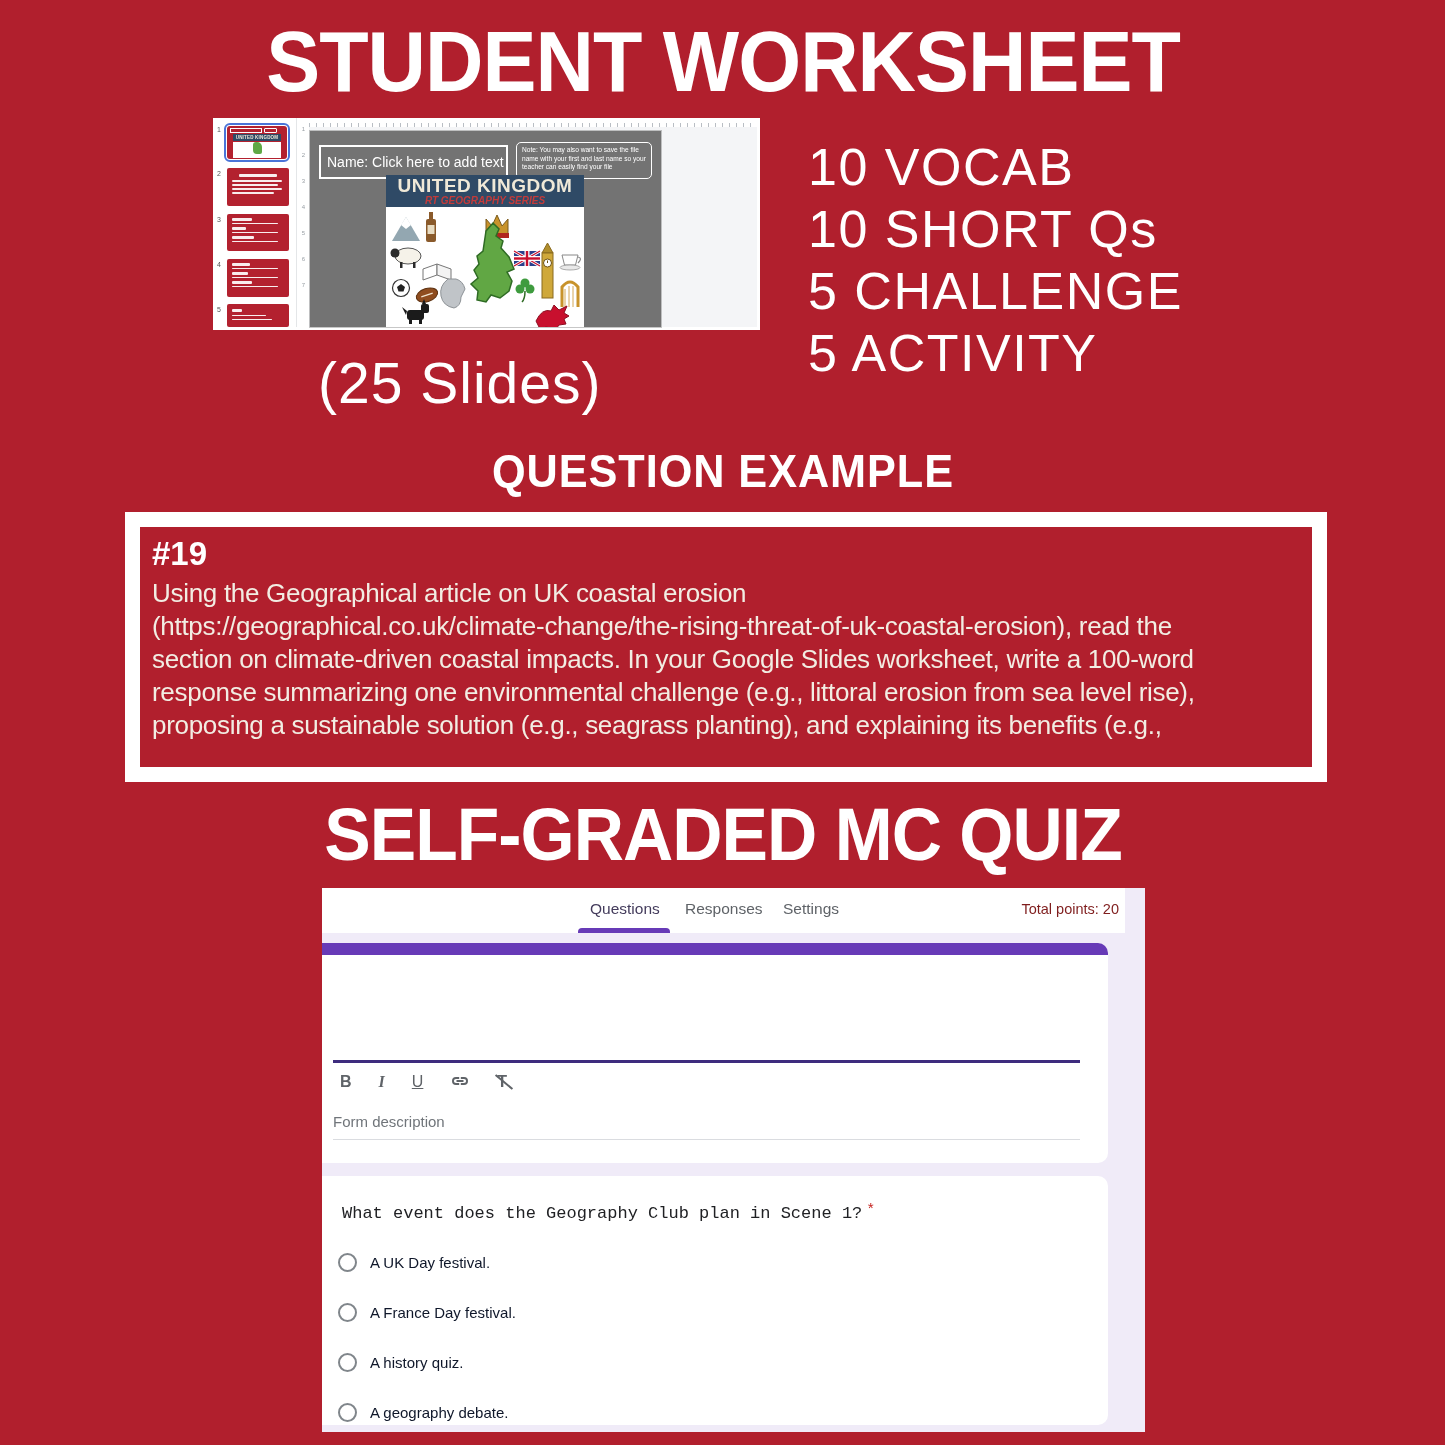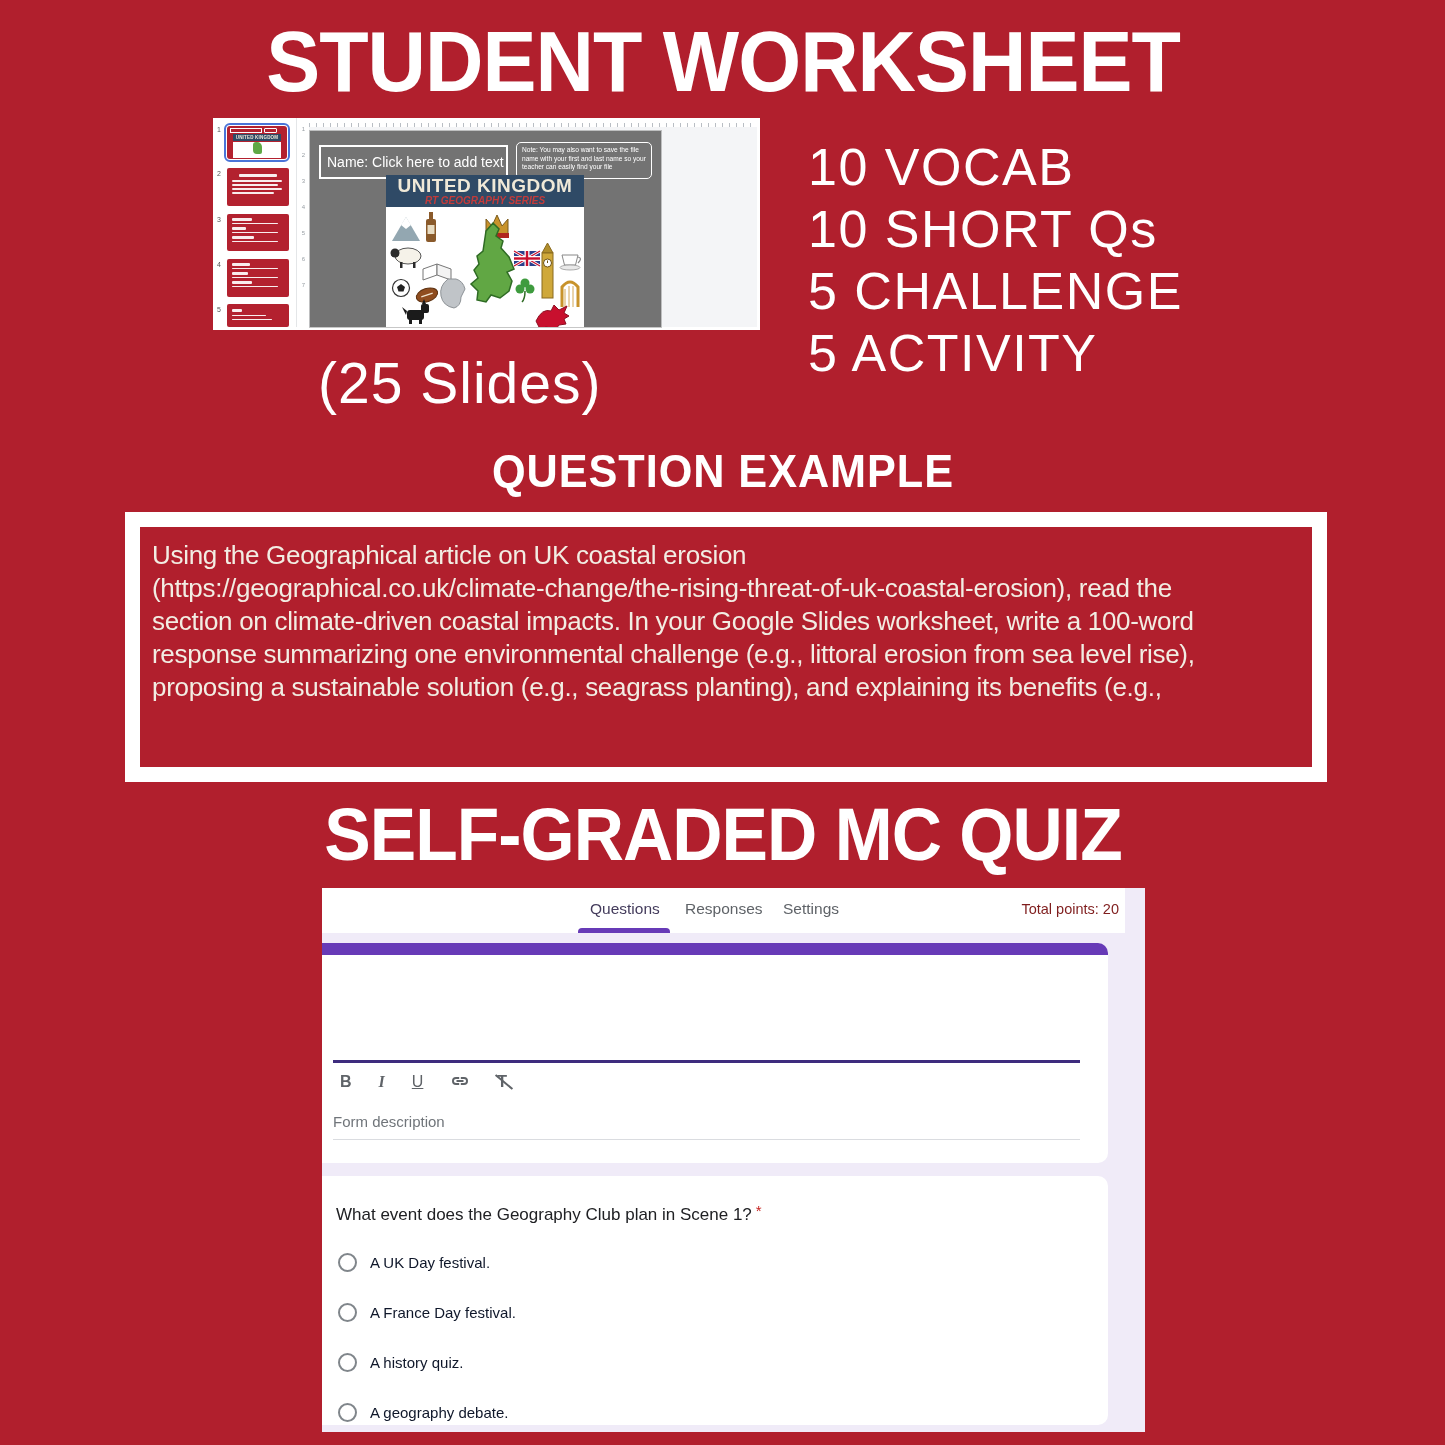--- a/index.html
+++ b/index.html
@@ -76,21 +76,21 @@
   .toolbar{position:absolute;left:18px;top:128px;display:flex;align-items:center;gap:27px;color:#5F6368;height:22px;}
   .tbtn{font-size:16px;cursor:pointer;line-height:20px;}
   .tb-b{font-weight:700;}
   .tb-i{font-style:italic;font-weight:700;font-family:"Liberation Serif",serif;}
   .tb-u{text-decoration:underline;}
   .tb-clear{position:relative;font-weight:700;}
   .tb-clear::after{content:"";position:absolute;left:-4px;top:9px;width:22px;height:2px;background:#5F6368;transform:rotate(40deg);}
   .form-desc{position:absolute;left:11px;top:170px;font-size:15px;color:#70757A;}
   .desc-rule{position:absolute;left:11px;top:196px;width:747px;height:1px;background:#DADCE0;}
   .q-card{top:288px;height:249px;}
-  .q-text{position:absolute;left:14px;top:26px;font-size:17px;color:#202124;white-space:nowrap;}
+  .q-text{position:absolute;left:20px;top:26px;font-size:17px;color:#202124;white-space:nowrap;font-family:Liberation Mono, monospace;}
   .req{color:#C5221F;font-size:15px;vertical-align:4px;margin-left:4px;}
   .opt{position:absolute;left:16px;height:24px;display:flex;align-items:center;gap:13px;cursor:pointer;}
   .radio{width:19px;height:19px;border:2px solid #80868B;border-radius:50%;box-sizing:border-box;background:#fff;flex:0 0 auto;}
   .opt-label{font-size:15px;color:#0f172a;white-space:nowrap;}
 </style>
 </head>
 <body>
 
 <div class="poster-h h-main">STUDENT WORKSHEET</div>
 
@@ -260,20 +260,21 @@
           <path d="M150 114 q6 -13 15 -10 l3 -6 5 5 8 -4 -3 7 5 3 -5 3 2 5 -7 1 -3 4 -10 -2 -6 2 z" fill="#C8102E" stroke="#8C0F22" stroke-width="1"></path>
         </g>
       </svg>
     </div>
   </div>
 </div>
 
 <div class="poster-h h-qe">QUESTION EXAMPLE</div>
 
 <div class="qe-box">
+  <div class="qe-num">#19</div>
   <div class="qe-body">
     <div class="qe-line">Using the Geographical article on UK coastal erosion</div>
     <div class="qe-line">(https://geographical.co.uk/climate-change/the-rising-threat-of-uk-coastal-erosion), read the</div>
     <div class="qe-line">section on climate-driven coastal impacts. In your Google Slides worksheet, write a 100-word</div>
     <div class="qe-line">response summarizing one environmental challenge (e.g., littoral erosion from sea level rise),</div>
     <div class="qe-line">proposing a sustainable solution (e.g., seagrass planting), and explaining its benefits (e.g.,</div>
   </div>
 </div>
 
 <div class="poster-h h-quiz">SELF-GRADED MC QUIZ</div>

